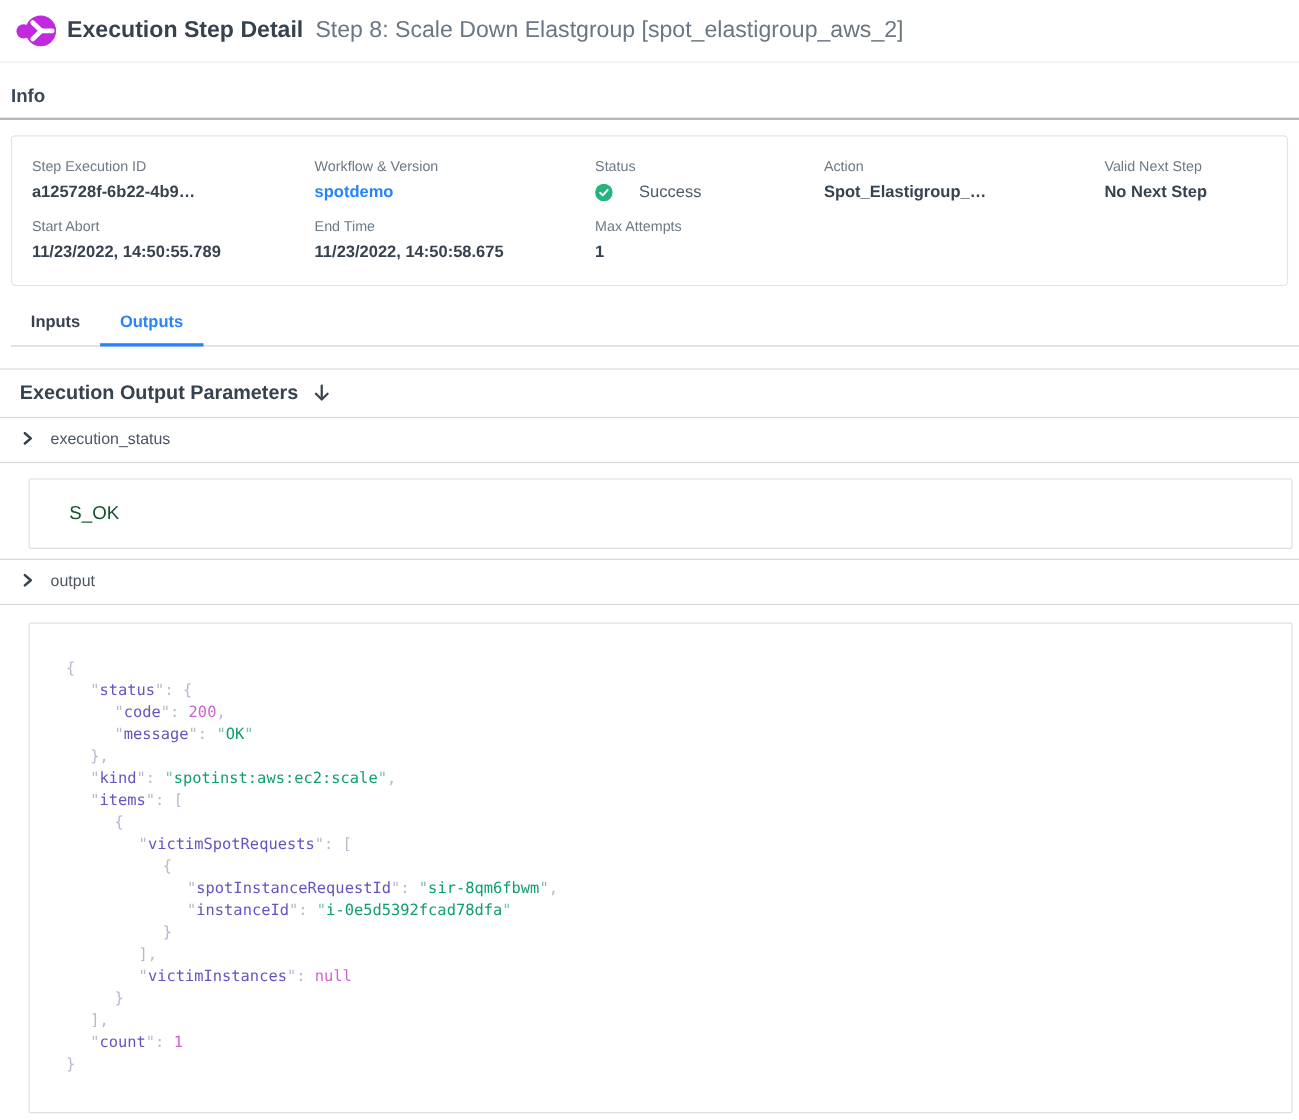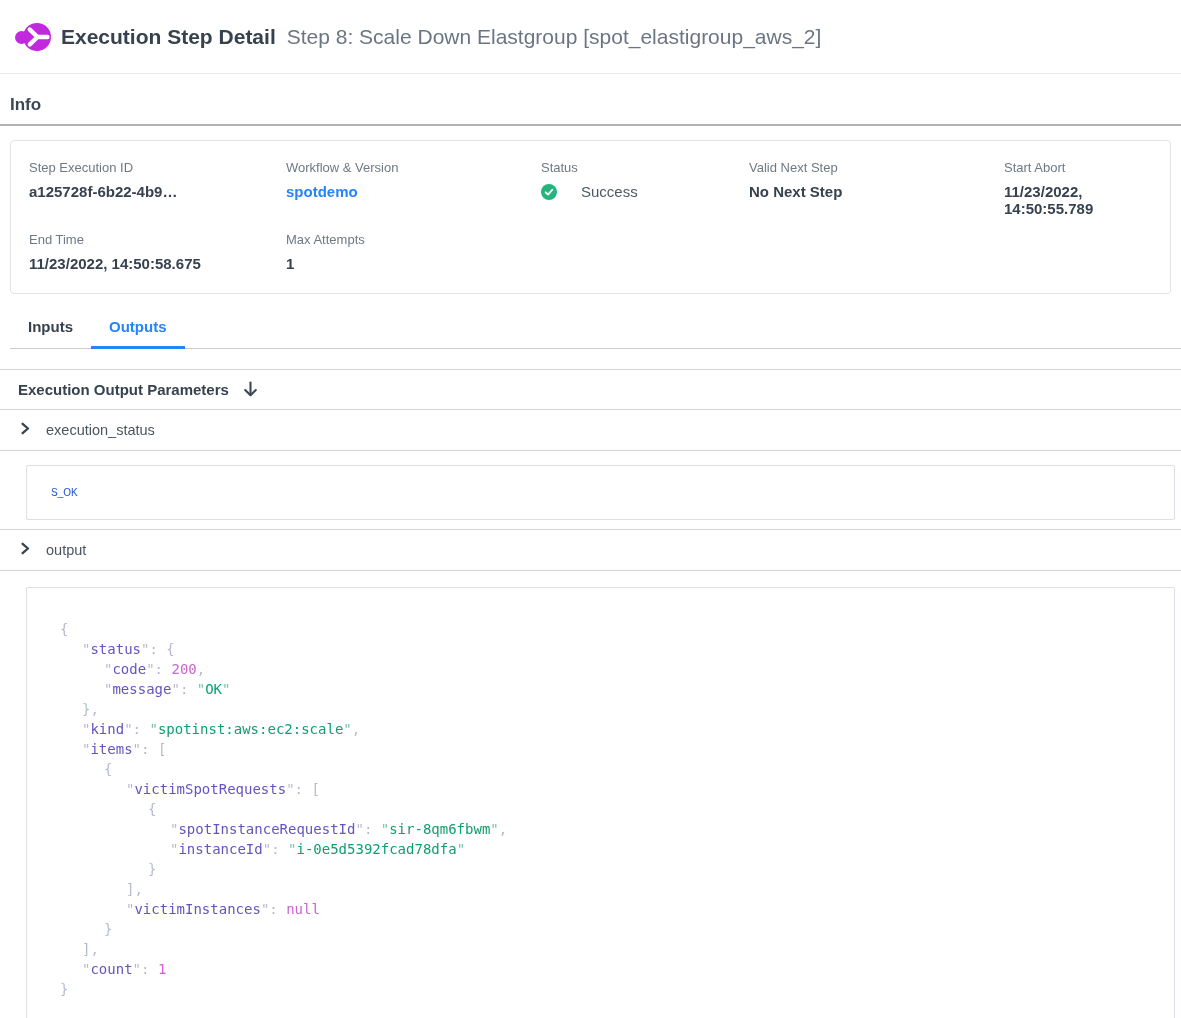--- a/index.html
+++ b/index.html
@@ -5,21 +5,21 @@
   * { margin:0; padding:0; box-sizing:border-box; }
   html,body { background:#fff; }
   body {
     width:1181px; min-height:1018px;
     font-family:"Liberation Sans","DejaVu Sans",sans-serif;
     color:#37424f;
   }
 
   
   .app-header{
-    height:74px; display:flex; align-items:center;
+    height:57px; display:flex; align-items:center;
     padding:0 14px; border-bottom:1px solid #e9e9e9;
   }
   .logo{ width:38px; height:34px; margin-right:9px; flex:0 0 auto; }
   .page-title{ font-size:21px; font-weight:700; color:#37424f; white-space:nowrap; }
   .page-subtitle{ font-size:21px; font-weight:400; color:#6b7683; margin-left:11px; white-space:nowrap; }
 
   
   .info-title{
     margin:21px 10px 9px 10px; font-size:17px; font-weight:600; color:#3b4754;
   }
@@ -54,36 +54,36 @@
     content:""; position:absolute; left:0; right:0; bottom:-1px; height:3px; background:#2683fc;
   }
 
   
   .section-header{
     margin-top:20px;
     border-top:1px solid #d6d6d6; border-bottom:1px solid #d6d6d6;
     padding:11px 0 11px 18px;
     display:flex; align-items:center; gap:14px;
   }
-  .section-header .title{ font-size:15px; font-weight:700; color:#37424f; }
+  .section-header .title{ font-size:18px; font-weight:700; color:#37424f; }
   .icon-btn{ display:inline-flex; cursor:pointer; }
 
   .param-row{
     display:flex; align-items:flex-start; gap:15px;
     padding:12px 0 12px 19px;
     border-bottom:1px solid #d6d6d6;
     cursor:pointer;
   }
   .param-name{ font-size:14.5px; color:#4a5560; }
   .chev{ display:inline-flex; }
 
   .value-box{
     margin:14px 6px 9px 26px;
     border:1px solid #dcdfe6; border-radius:2px;
-    padding:21px 24px; font-size:10px; color:#1d4ed8;
+    padding:21px 36px; font-size:17px; color:#14532d;
   }
   .hr-full{ border:none; border-top:1px solid #d6d6d6; margin:0; }
 
   .code-box{
     margin:16px 6px 12px 26px;
     border:1px solid #dcdfe6; border-radius:2px;
     padding:31px 30px 33px 33px;
   }
   .code{
     font-family:"DejaVu Sans Mono","Liberation Mono",monospace;
@@ -133,20 +133,24 @@
       <span class="check-icon">
         <svg width="16" height="16" viewBox="0 0 16 16">
           <circle cx="8" cy="8" r="8" fill="#24b47e"></circle>
           <path d="M4.6 8.3 L7 10.6 L11.4 5.6" stroke="#fff" stroke-width="1.8" fill="none" stroke-linecap="round" stroke-linejoin="round"></path>
         </svg>
       </span>
       <span>Success</span>
     </div>
   </div>
   <div class="field">
+    <div class="field-label">Action</div>
+    <div class="field-value">Spot_Elastigroup_…</div>
+  </div>
+  <div class="field">
     <div class="field-label">Valid Next Step</div>
     <div class="field-value">No Next Step</div>
   </div>
   <div class="field">
     <div class="field-label">Start Abort</div>
     <div class="field-value">11/23/2022, 14:50:55.789</div>
   </div>
   <div class="field">
     <div class="field-label">End Time</div>
     <div class="field-value">11/23/2022, 14:50:58.675</div>

